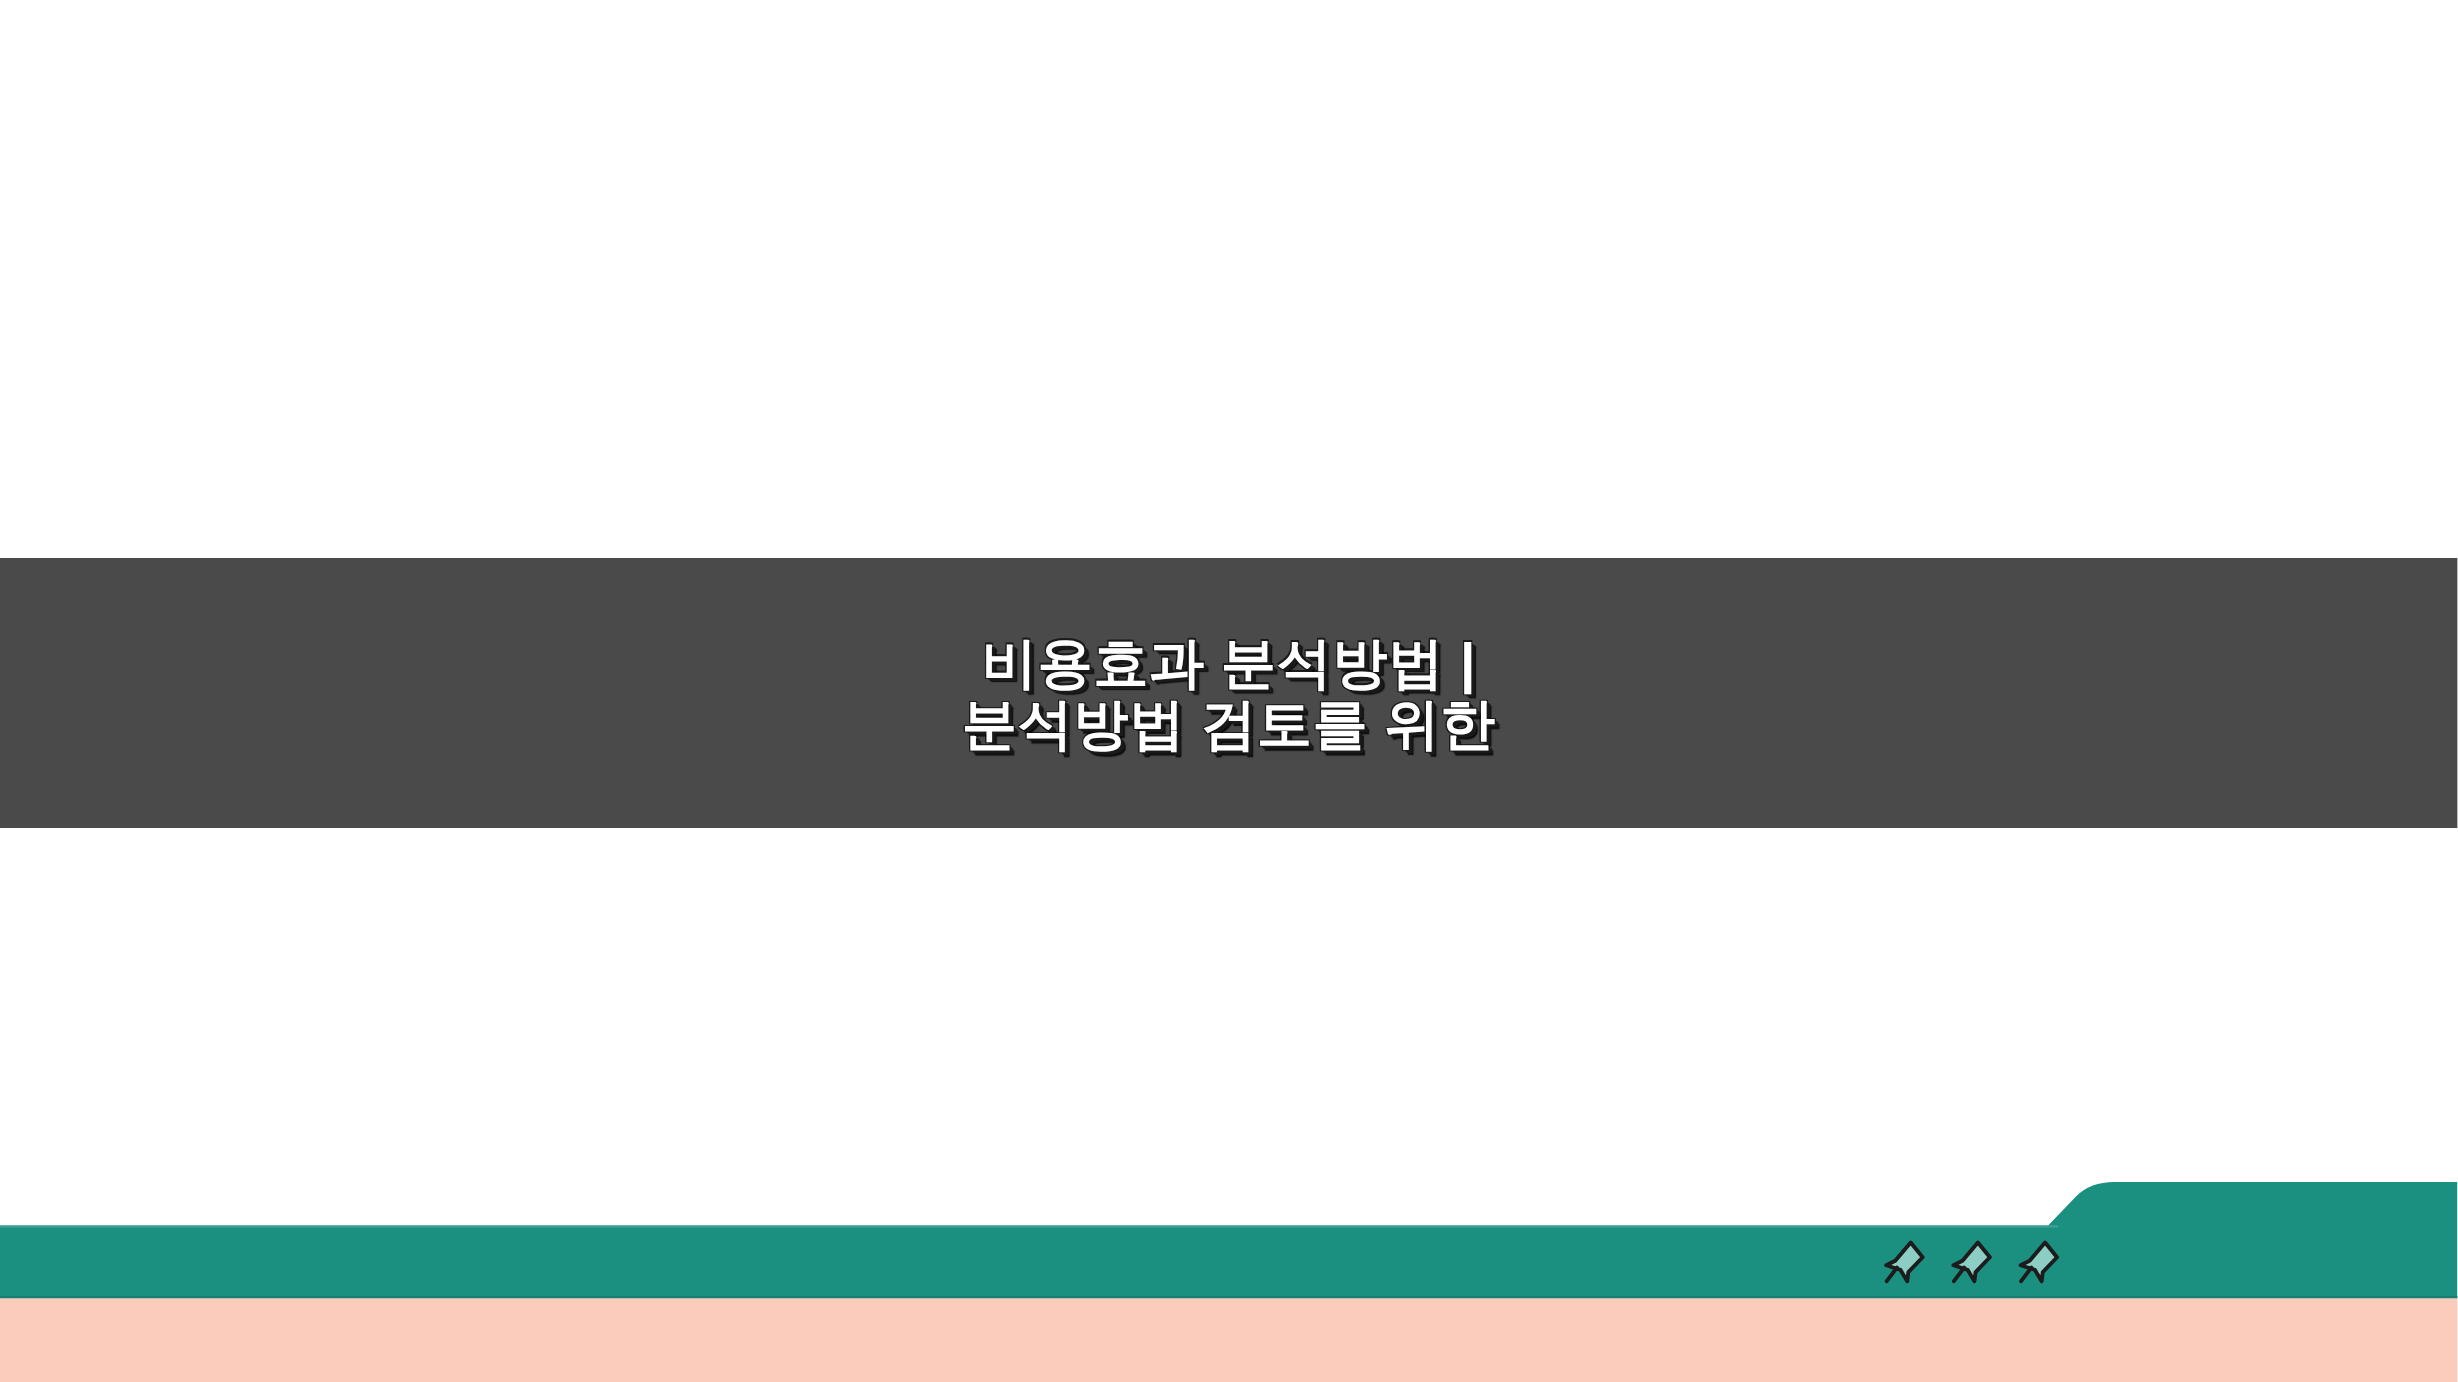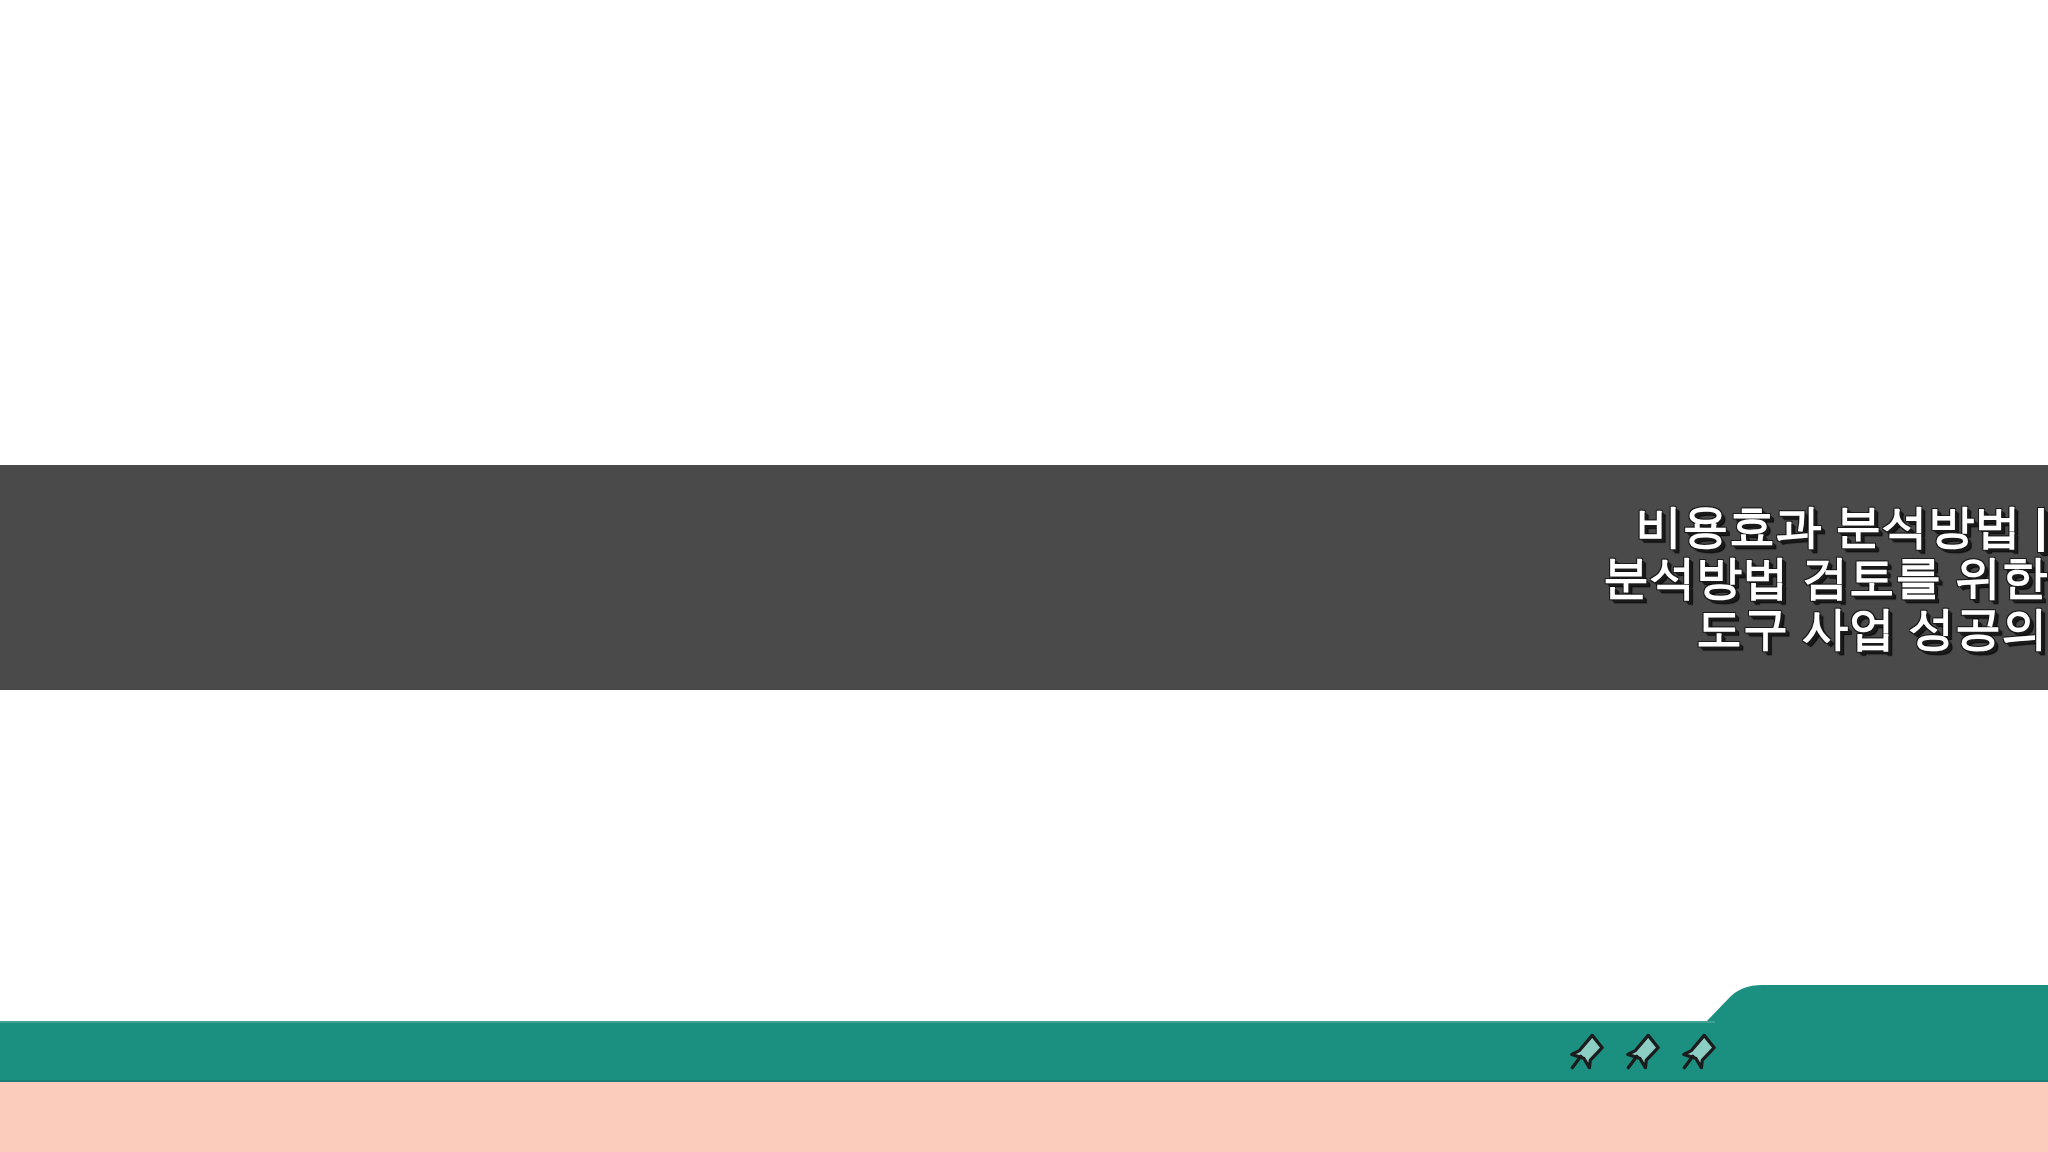--- a/index.html
+++ b/index.html
@@ -22,21 +22,21 @@
     background:#ffffff;
   }
 
   
   .caption-band {
     position:absolute; left:0; top:465px;
     width:2048px; height:225px;
     background:#4a4a4a;
     display:flex;
     flex-direction:column;
-    align-items:flex-end;
+    align-items:center;
     justify-content:center;
   }
   .caption-line {
     color:#ffffff;
     font-family:"Liberation Sans", sans-serif;
     font-weight:bold;
     font-size:46px;
     line-height:51px;
     letter-spacing:0.5px;
     white-space:nowrap;
@@ -97,21 +97,20 @@
 </head>
 <body>
 
 <div id="stage">
 
   <div class="white-area-top"></div>
 
   <div class="caption-band">
     <div class="caption-line">비용효과 분석방법 |</div>
     <div class="caption-line">분석방법 검토를 위한</div>
-    <div class="caption-line">도구 사업 성공의</div>
   </div>
 
   <div class="white-area-mid"></div>
 
   <div class="teal-bar">
     <svg viewBox="0 0 2048 110" xmlns="http://www.w3.org/2000/svg" aria-hidden="true">
       <path d="M0,47 L1706,47 L1730,22 Q1742,10 1762,10 L2048,10 L2048,107 L0,107 Z" fill="#1b8f80"></path>
     </svg>
   </div>
 

